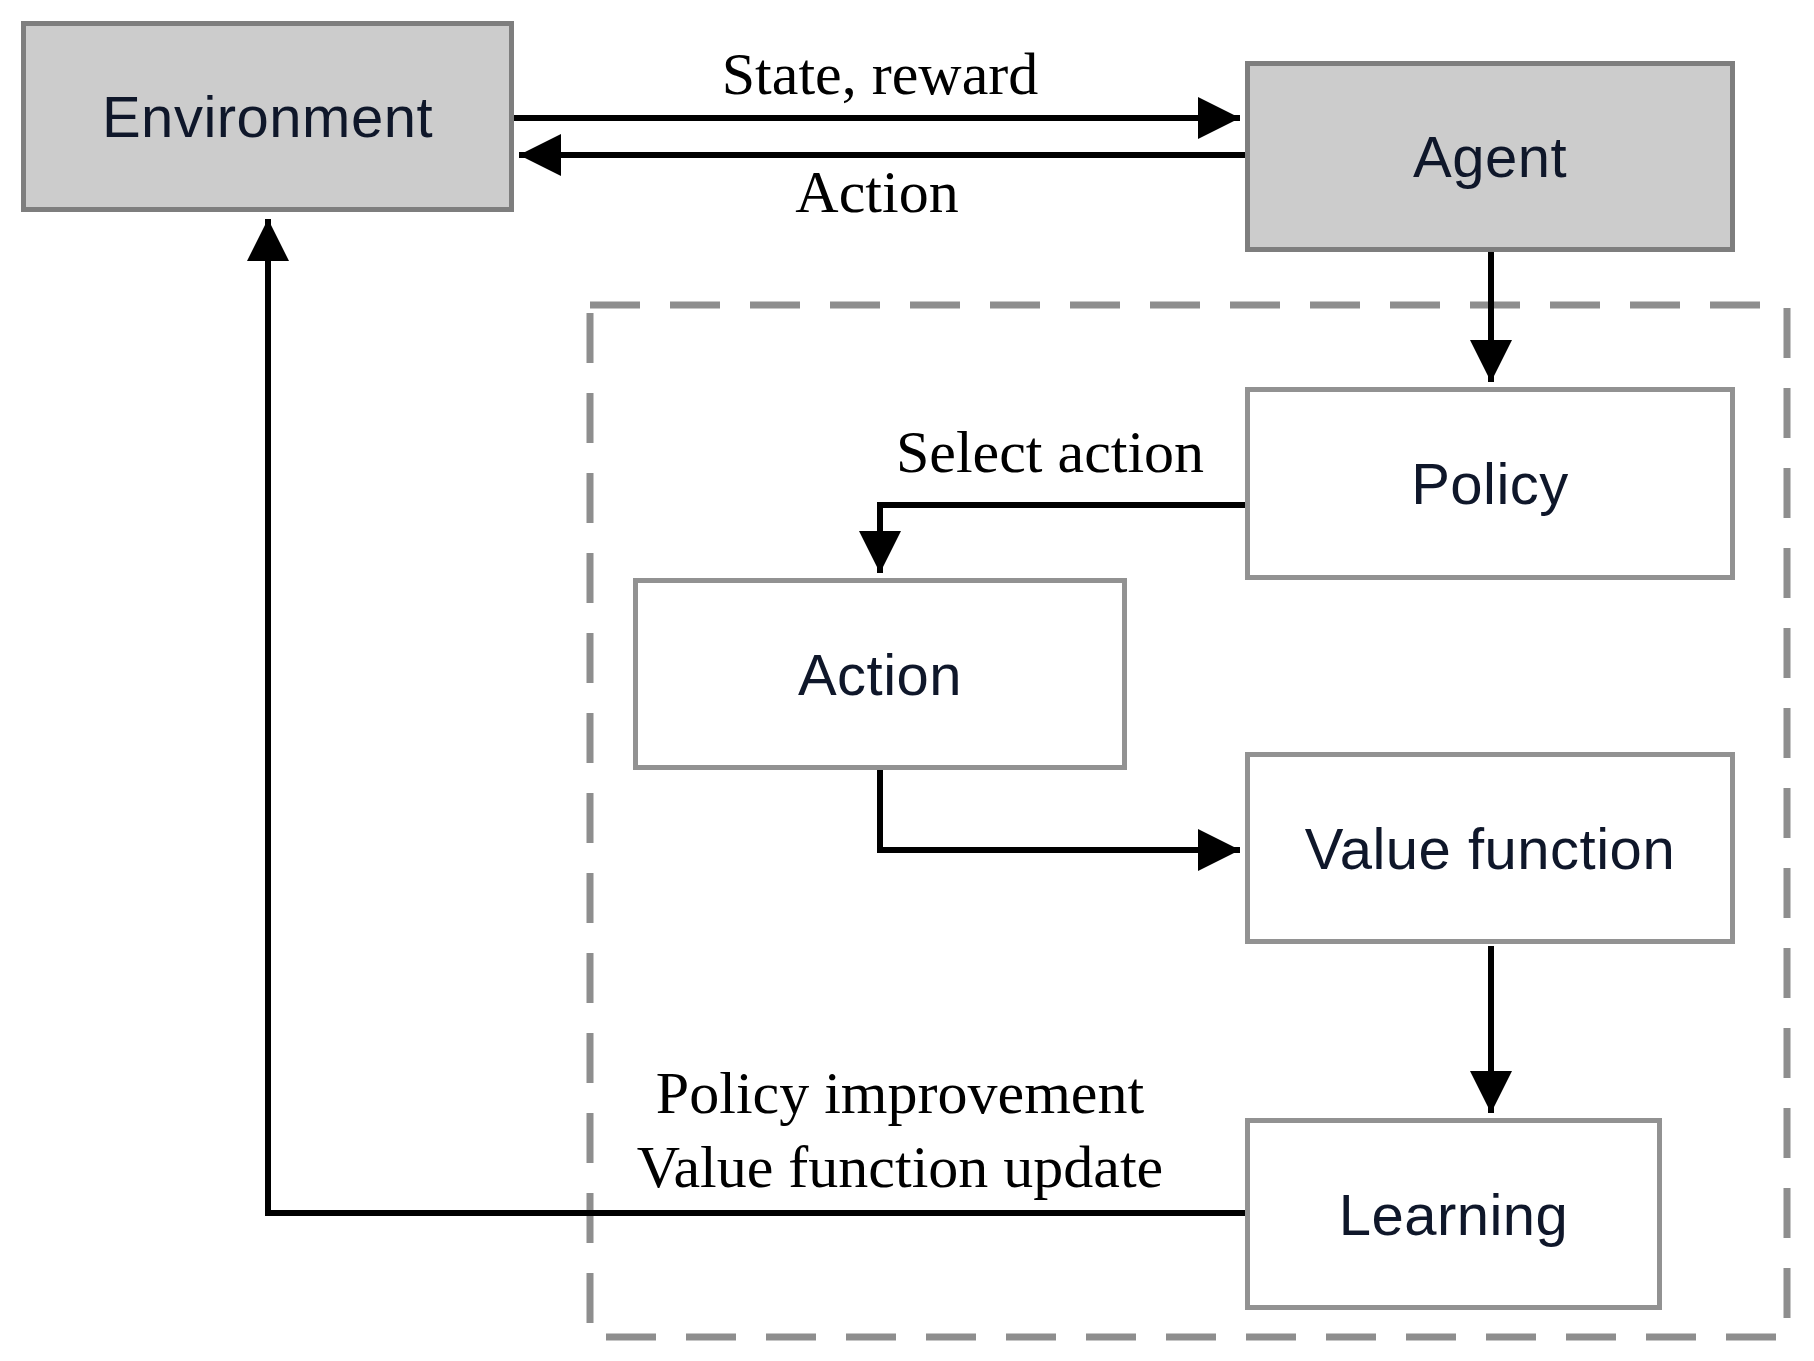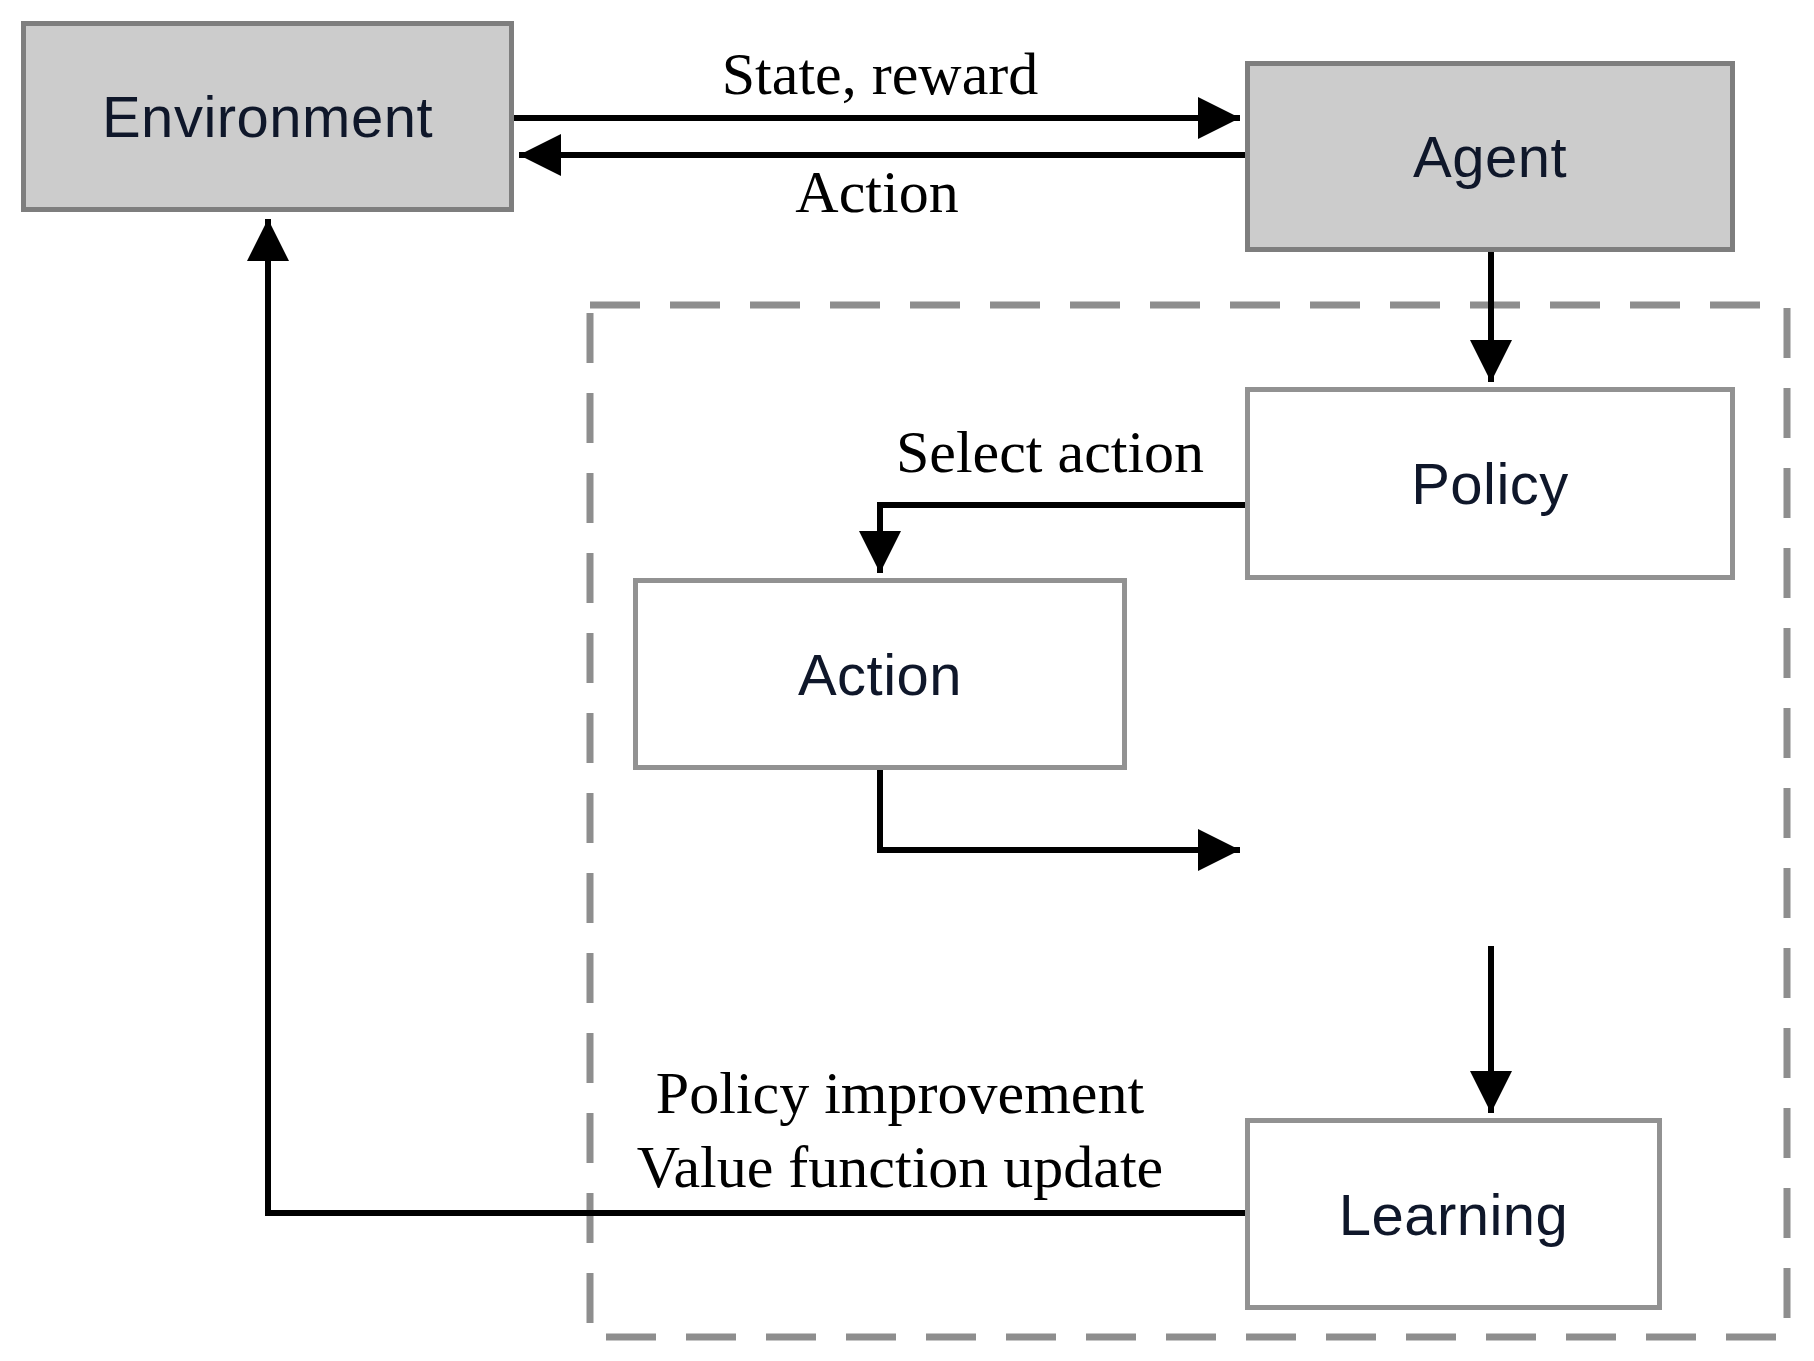--- a/index.html
+++ b/index.html
@@ -101,20 +101,23 @@
   </div>
 
   <div class="node outlined policy">
     <span>Policy</span>
   </div>
 
   <div class="node outlined action">
     <span>Action</span>
   </div>
 
+  <div class="node outlined valuefn">
+    <span>Value function</span>
+  </div>
 
   <div class="node outlined learn">
     <span>
       <span>Learning</span><br>
     </span>
   </div>
 
   <div class="edge-label lbl-state-reward">State, reward</div>
 
   <div class="edge-label lbl-action">Action</div>

